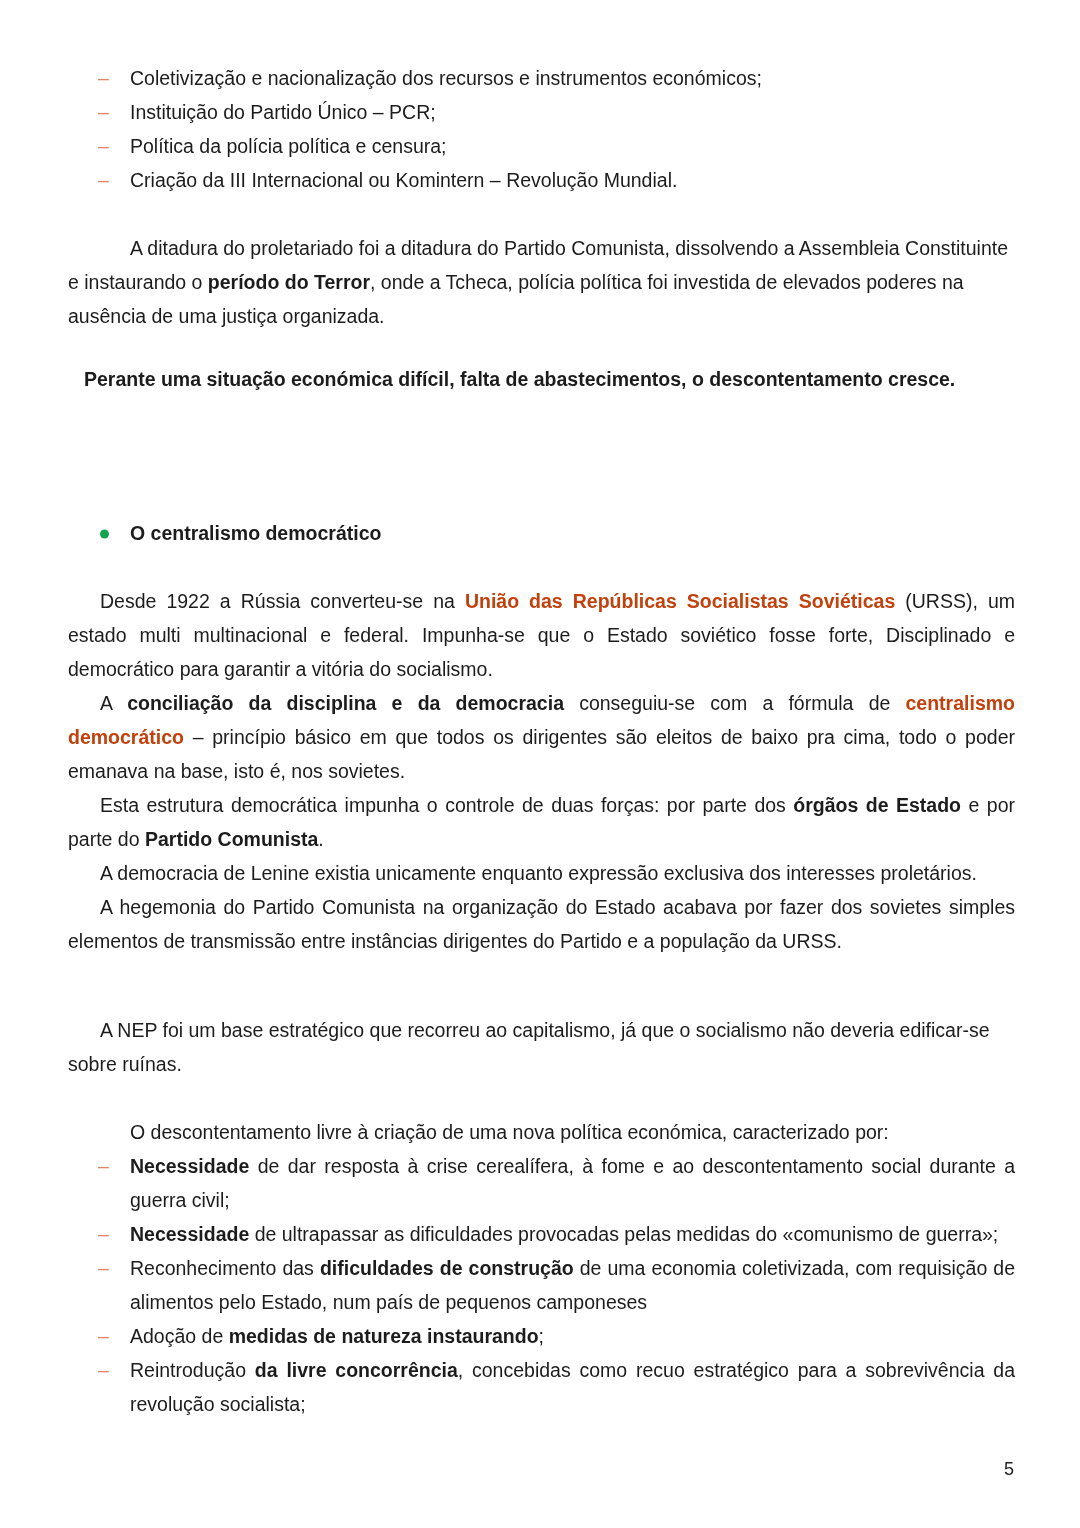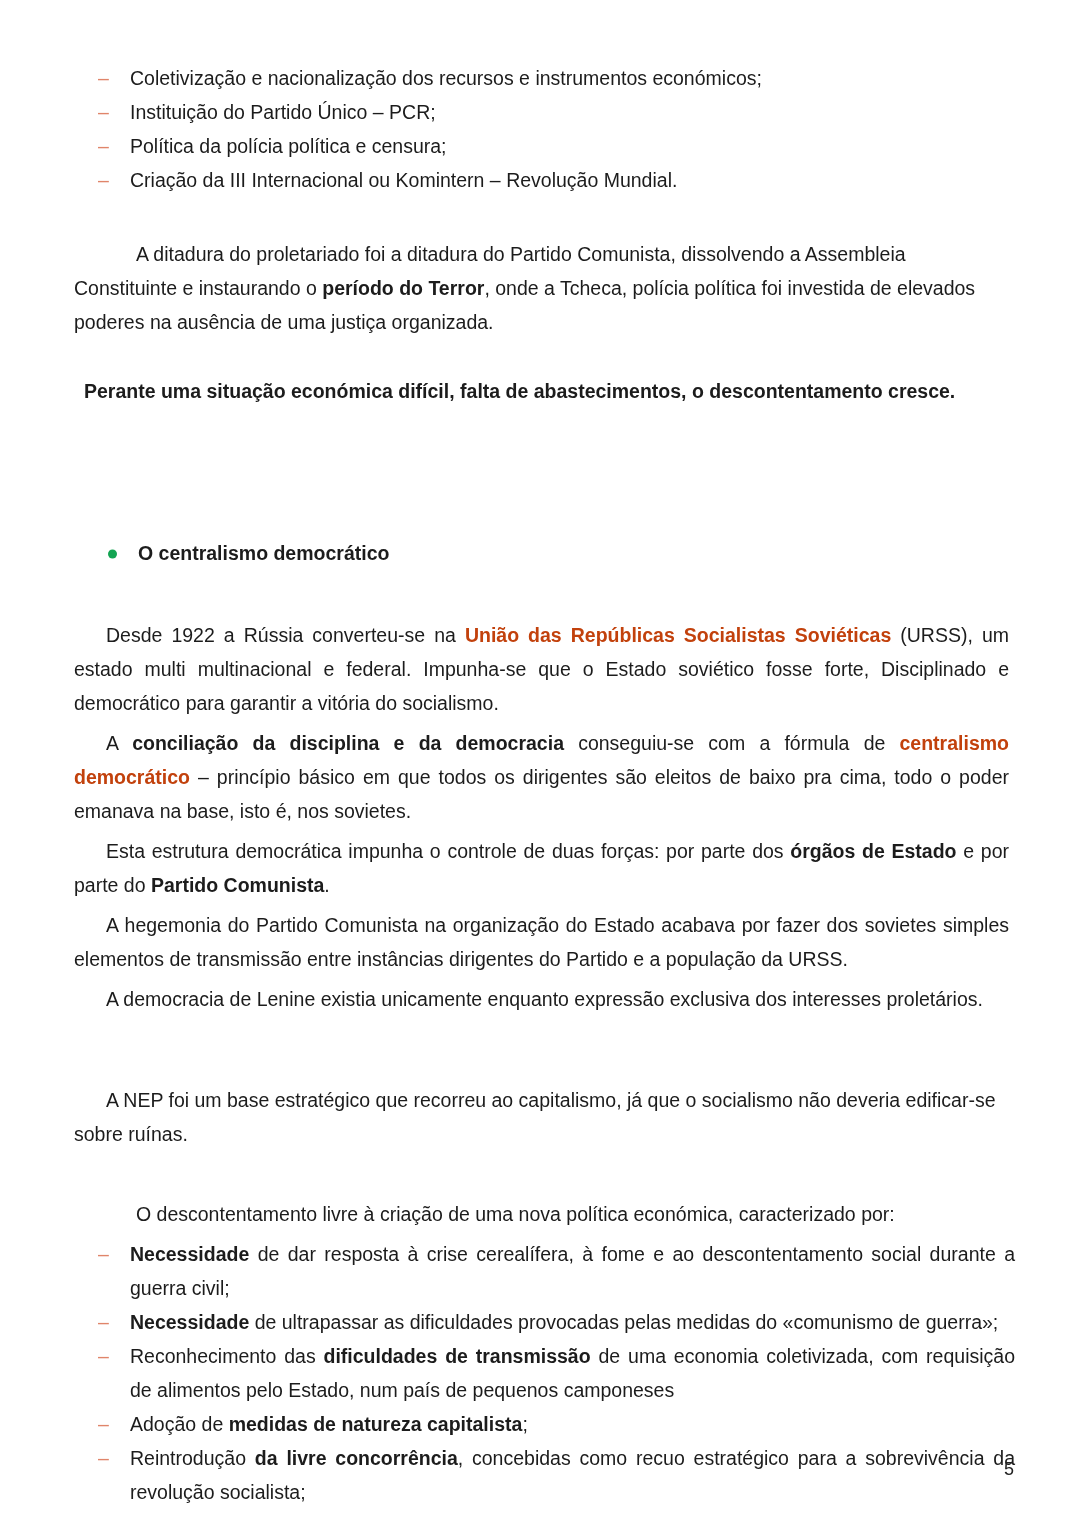--- a/index.html
+++ b/index.html
@@ -53,21 +53,21 @@
   .dash-list.justified .dash-item {
     text-align: justify;
     text-justify: inter-word;
   }
   .dash-list.justified .dash-item:last-child {
     text-align: justify;
   }
 
   
   p.para {
-    margin: 6px;
+    margin: 0;
   }
   p.indent {
     text-indent: 32px;
   }
   p.indent-lg {
     text-indent: 62px;
   }
   p.justify {
     text-align: justify;
     text-justify: inter-word;
@@ -75,21 +75,21 @@
   p.bold-line {
     font-weight: bold;
     margin: 16px;
   }
 
   
   .bullet-head {
     position: relative;
     padding-left: 62px;
     font-weight: bold;
-    margin: 8px;
+    margin: 0;
   }
   .bullet-head .bullet-dot {
     position: absolute;
     left: 32px;
     top: 50%;
     transform: translateY(-50%);
     width: 9px;
     height: 9px;
     border-radius: 50%;
     background: #13a452;
@@ -157,45 +157,45 @@
     </p>
 
     <div class="sp-md"></div>
 
     <p class="para indent justify"><span>Desde 1922 a Rússia converteu-se na </span><span class="hl">União das Repúblicas Socialistas Soviéticas</span><span> (URSS), um estado multi multinacional e federal. Impunha-se que o Estado soviético fosse forte, Disciplinado e democrático para garantir a vitória do socialismo.</span></p>
 
     <p class="para indent justify"><span>A </span><span class="b">conciliação da disciplina e da democracia</span><span> conseguiu-se com a fórmula de </span><span class="hl">centralismo democrático</span><span> – princípio básico em que todos os dirigentes são eleitos de baixo pra cima, todo o poder emanava na base, isto é, nos sovietes.</span></p>
 
     <p class="para indent justify"><span>Esta estrutura democrática impunha o controle de duas forças: por parte dos </span><span class="b">órgãos de Estado</span><span> e por parte do </span><span class="b">Partido Comunista</span><span>.</span></p>
 
+    <p class="para indent justify">A democracia de Lenine existia unicamente enquanto expressão exclusiva dos interesses proletários.</p>
+
     <p class="para indent justify">A hegemonia do Partido Comunista na organização do Estado acabava por fazer dos sovietes simples elementos de transmissão entre instâncias dirigentes do Partido e a população da URSS.</p>
 
-    <p class="para indent justify">A democracia de Lenine existia unicamente enquanto expressão exclusiva dos interesses proletários.</p>
-
     <div class="sp-lg"></div>
 
 
     <p class="para indent">A NEP foi um base estratégico que recorreu ao capitalismo, já que o socialismo não deveria edificar-se sobre ruínas.</p>
 
     <div class="sp-md"></div>
 
     <p class="para indent-lg">O descontentamento livre à criação de uma nova política económica, caracterizado por:</p>
 
     <ul class="dash-list justified">
       <li class="dash-item">
         <span class="dash-mark">–</span><span class="b">Necessidade</span><span> de dar resposta à crise cerealífera, à fome e ao descontentamento social durante a guerra civil;</span><span class="b"></span><span></span>
       </li>
       <li class="dash-item">
         <span class="dash-mark">–</span><span class="b">Necessidade</span><span> de ultrapassar as dificuldades provocadas pelas medidas do «comunismo de guerra»;</span><span class="b"></span><span></span>
       </li>
       <li class="dash-item">
-        <span class="dash-mark">–</span><span class="b"></span><span>Reconhecimento das </span><span class="b">dificuldades de transmissão</span><span> de uma economia coletivizada, com requisição de alimentos pelo Estado, num país de pequenos camponeses</span>
-      </li>
-      <li class="dash-item">
-        <span class="dash-mark">–</span><span class="b"></span><span>Adoção de </span><span class="b">medidas de natureza capitalista</span><span>;</span>
+        <span class="dash-mark">–</span><span class="b"></span><span>Reconhecimento das </span><span class="b">dificuldades de construção</span><span> de uma economia coletivizada, com requisição de alimentos pelo Estado, num país de pequenos camponeses</span>
+      </li>
+      <li class="dash-item">
+        <span class="dash-mark">–</span><span class="b"></span><span>Adoção de </span><span class="b">medidas de natureza instaurando</span><span>;</span>
       </li>
       <li class="dash-item">
         <span class="dash-mark">–</span><span class="b"></span><span>Reintrodução </span><span class="b">da livre concorrência</span><span>, concebidas como recuo estratégico para a sobrevivência da revolução socialista;</span>
       </li>
     </ul>
 
   </div>
 
   <div class="page-number">5</div>
 </div>

